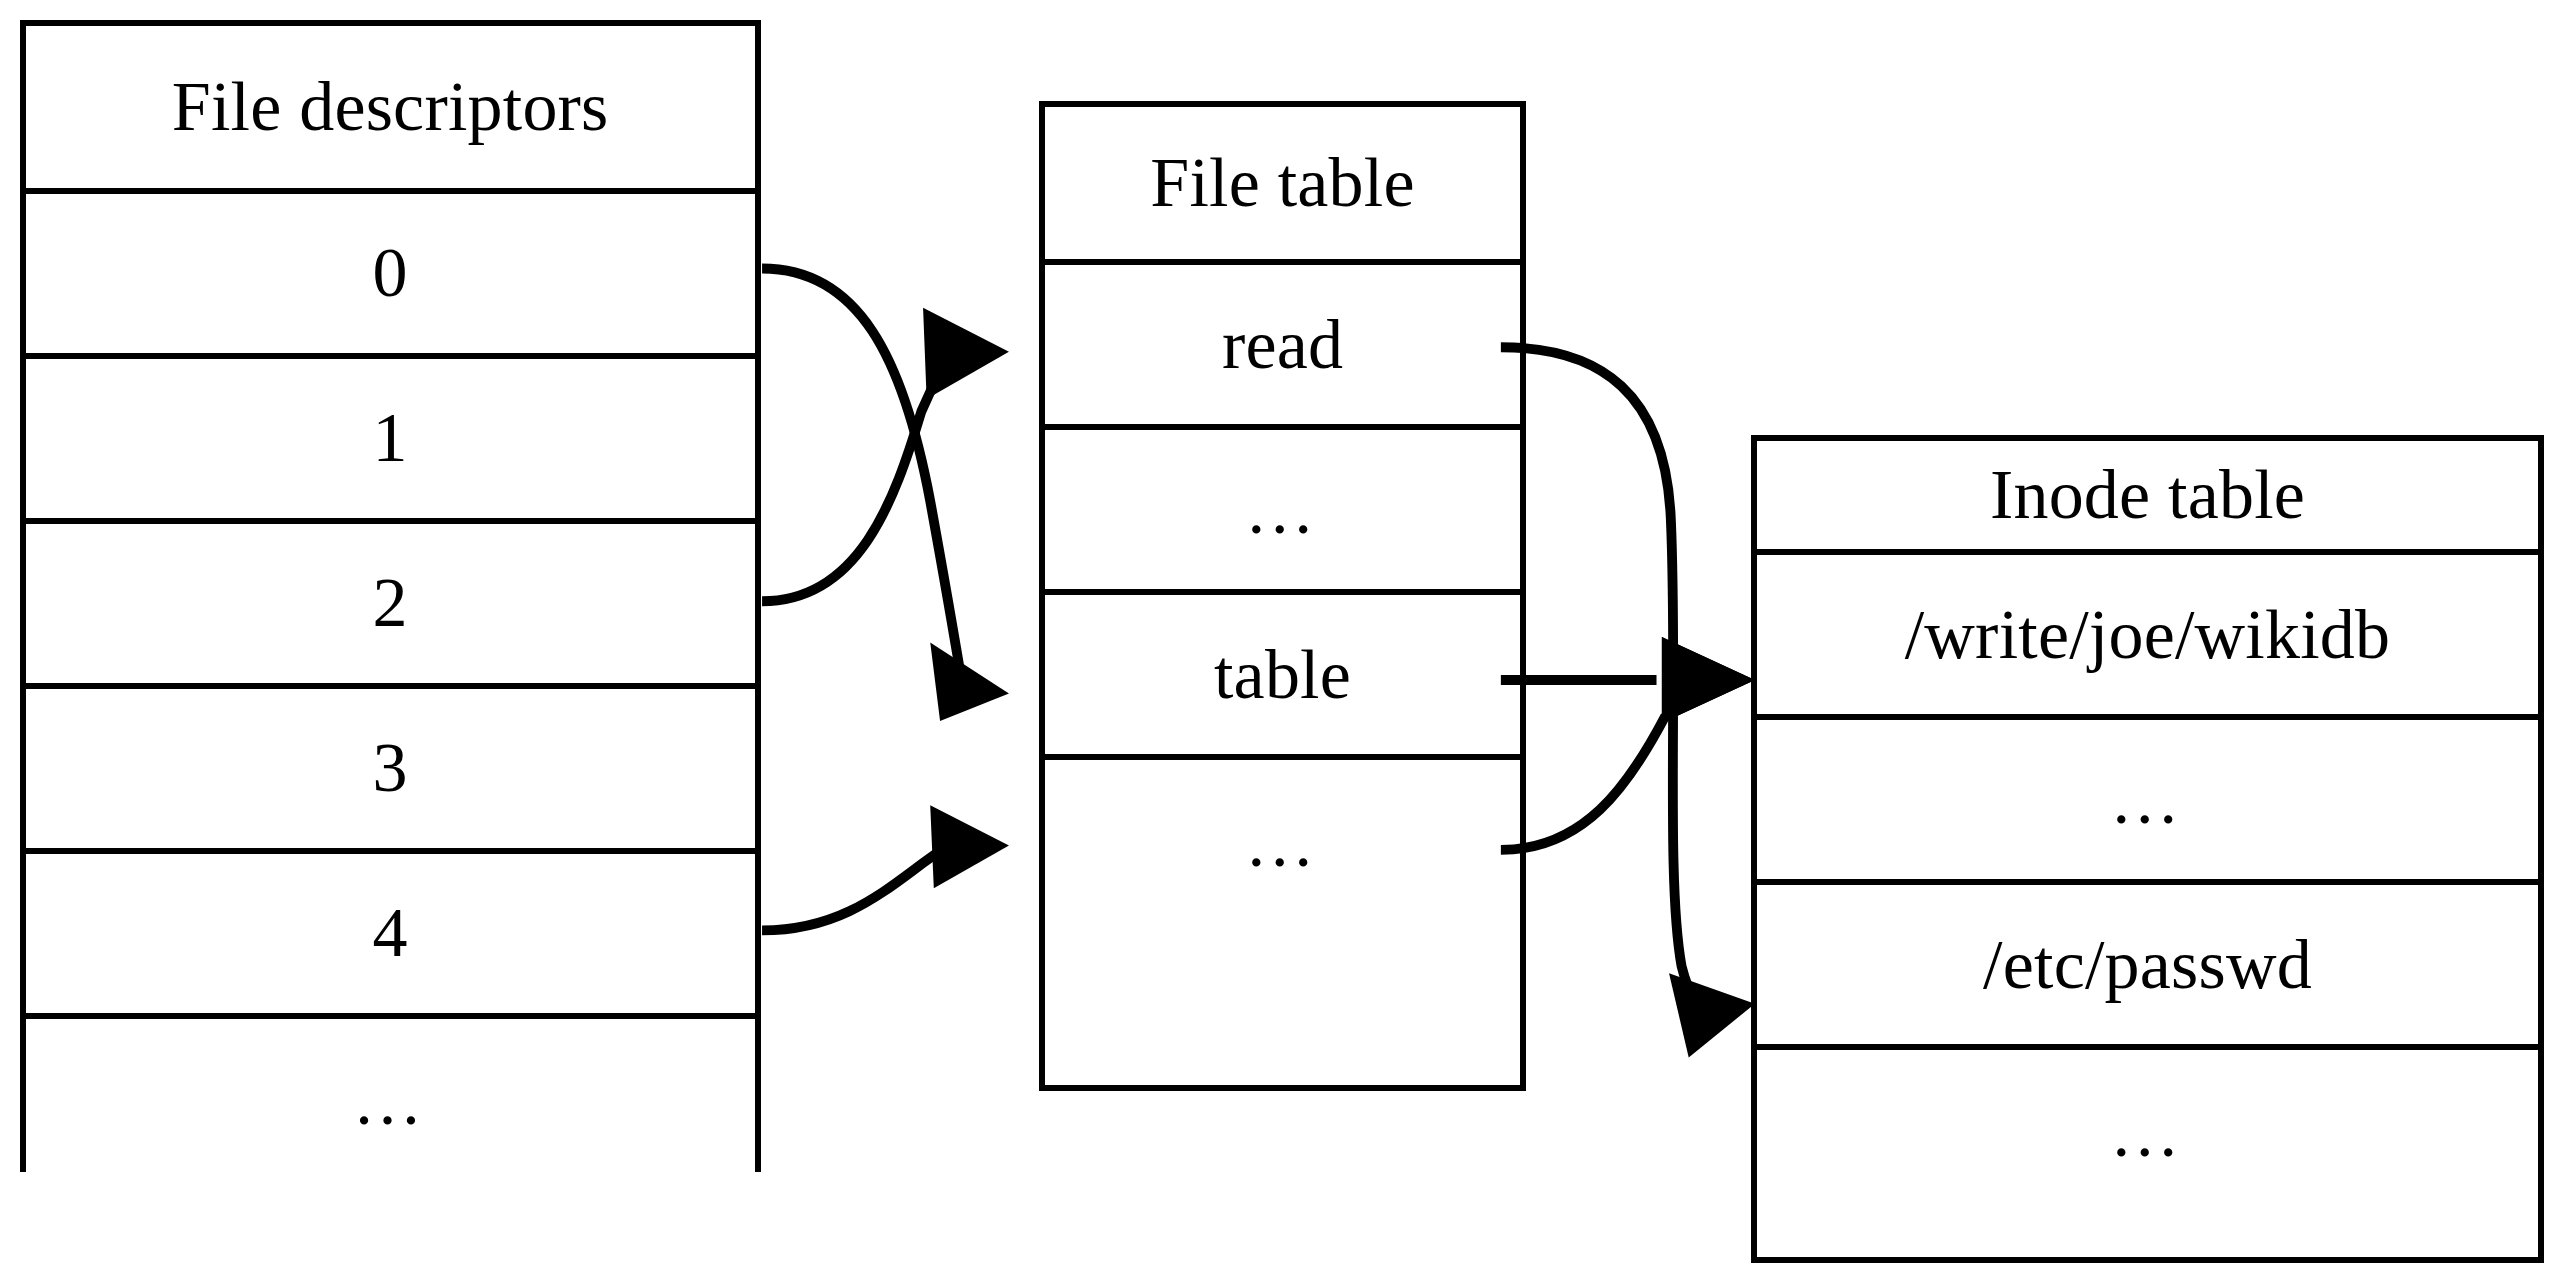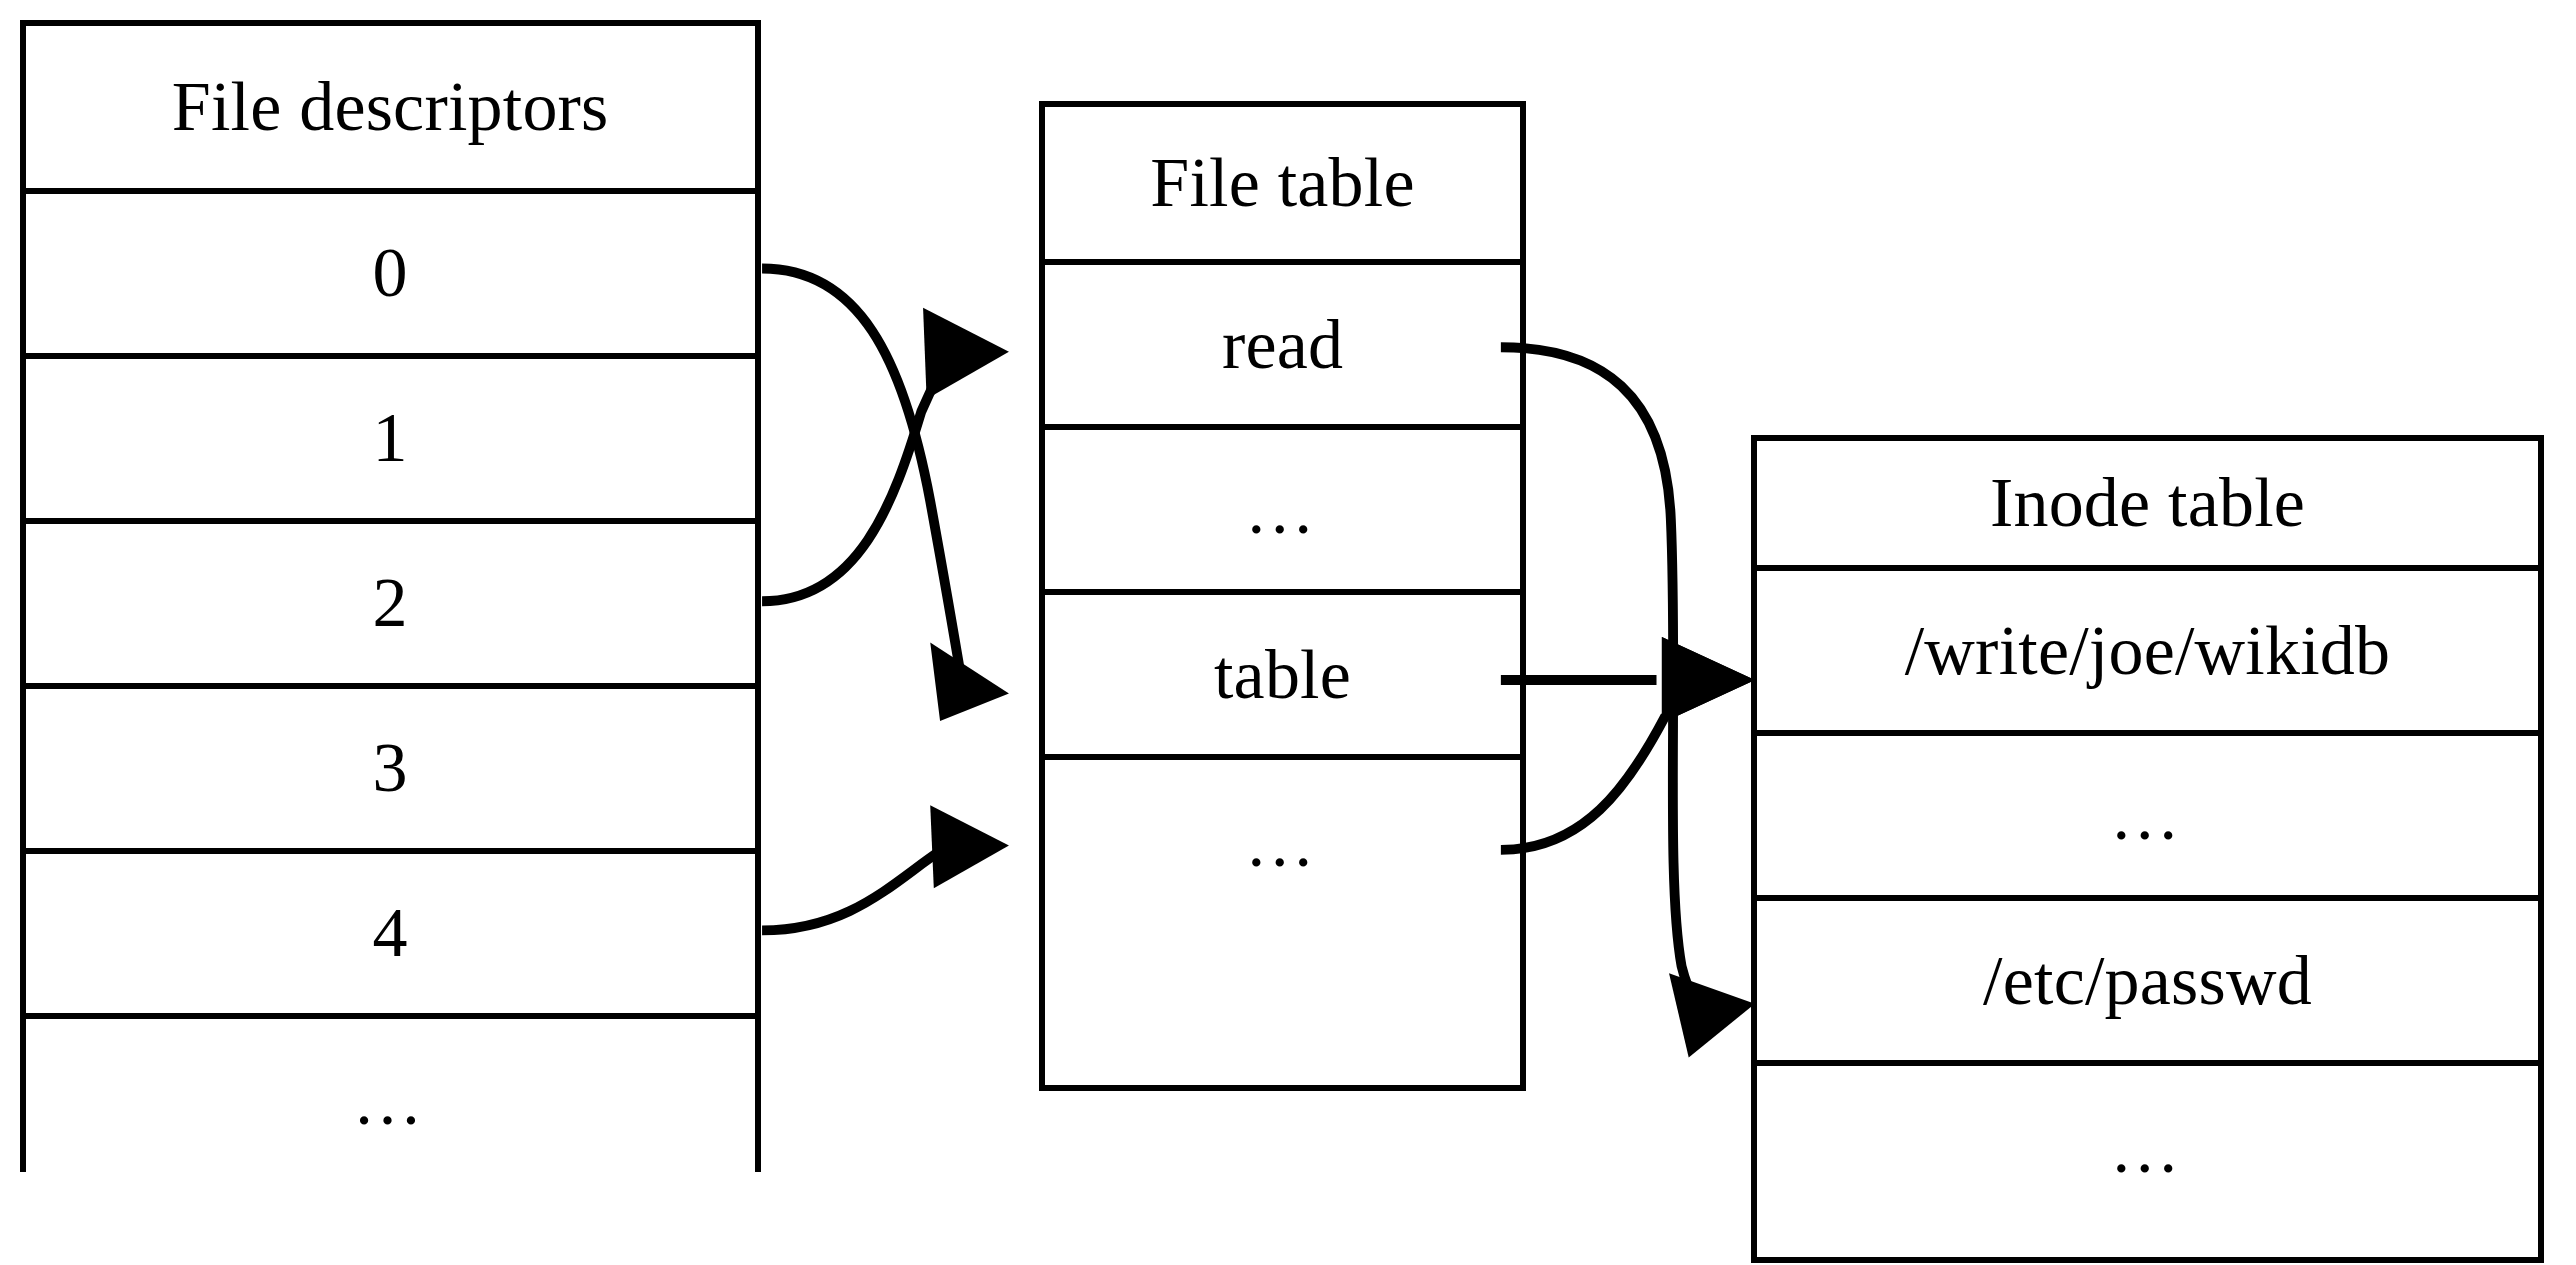--- a/index.html
+++ b/index.html
@@ -38,21 +38,21 @@
   #fd-table{left:19.7px;top:19.7px;width:741px;height:1152px;}
   #fd-table .row{height:165px;}
   #fd-table .row.hdr{height:168px;}
   
   #file-table{left:1011px;top:101px;width:487px;height:990px;margin-left:28px;}
   #file-table .row{height:165px;}
   #file-table .row.hdr{height:158px;}
   
   #inode-table{left:1751px;top:435px;width:793px;height:828px;}
   #inode-table .row{height:165px;}
-  #inode-table .row.hdr{height:130px;text-align:center;}
+  #inode-table .row.hdr{height:114px;text-align:center;}
 
   #arrows{position:absolute;left:0;top:0;width:2576px;height:1266px;pointer-events:none;}
   #arrows path{fill:none;stroke:#000;stroke-width:11;}
   #arrows polygon{fill:#000;stroke:none;}
 </style>
 </head>
 <body>
 
 <div id="stage">
 

